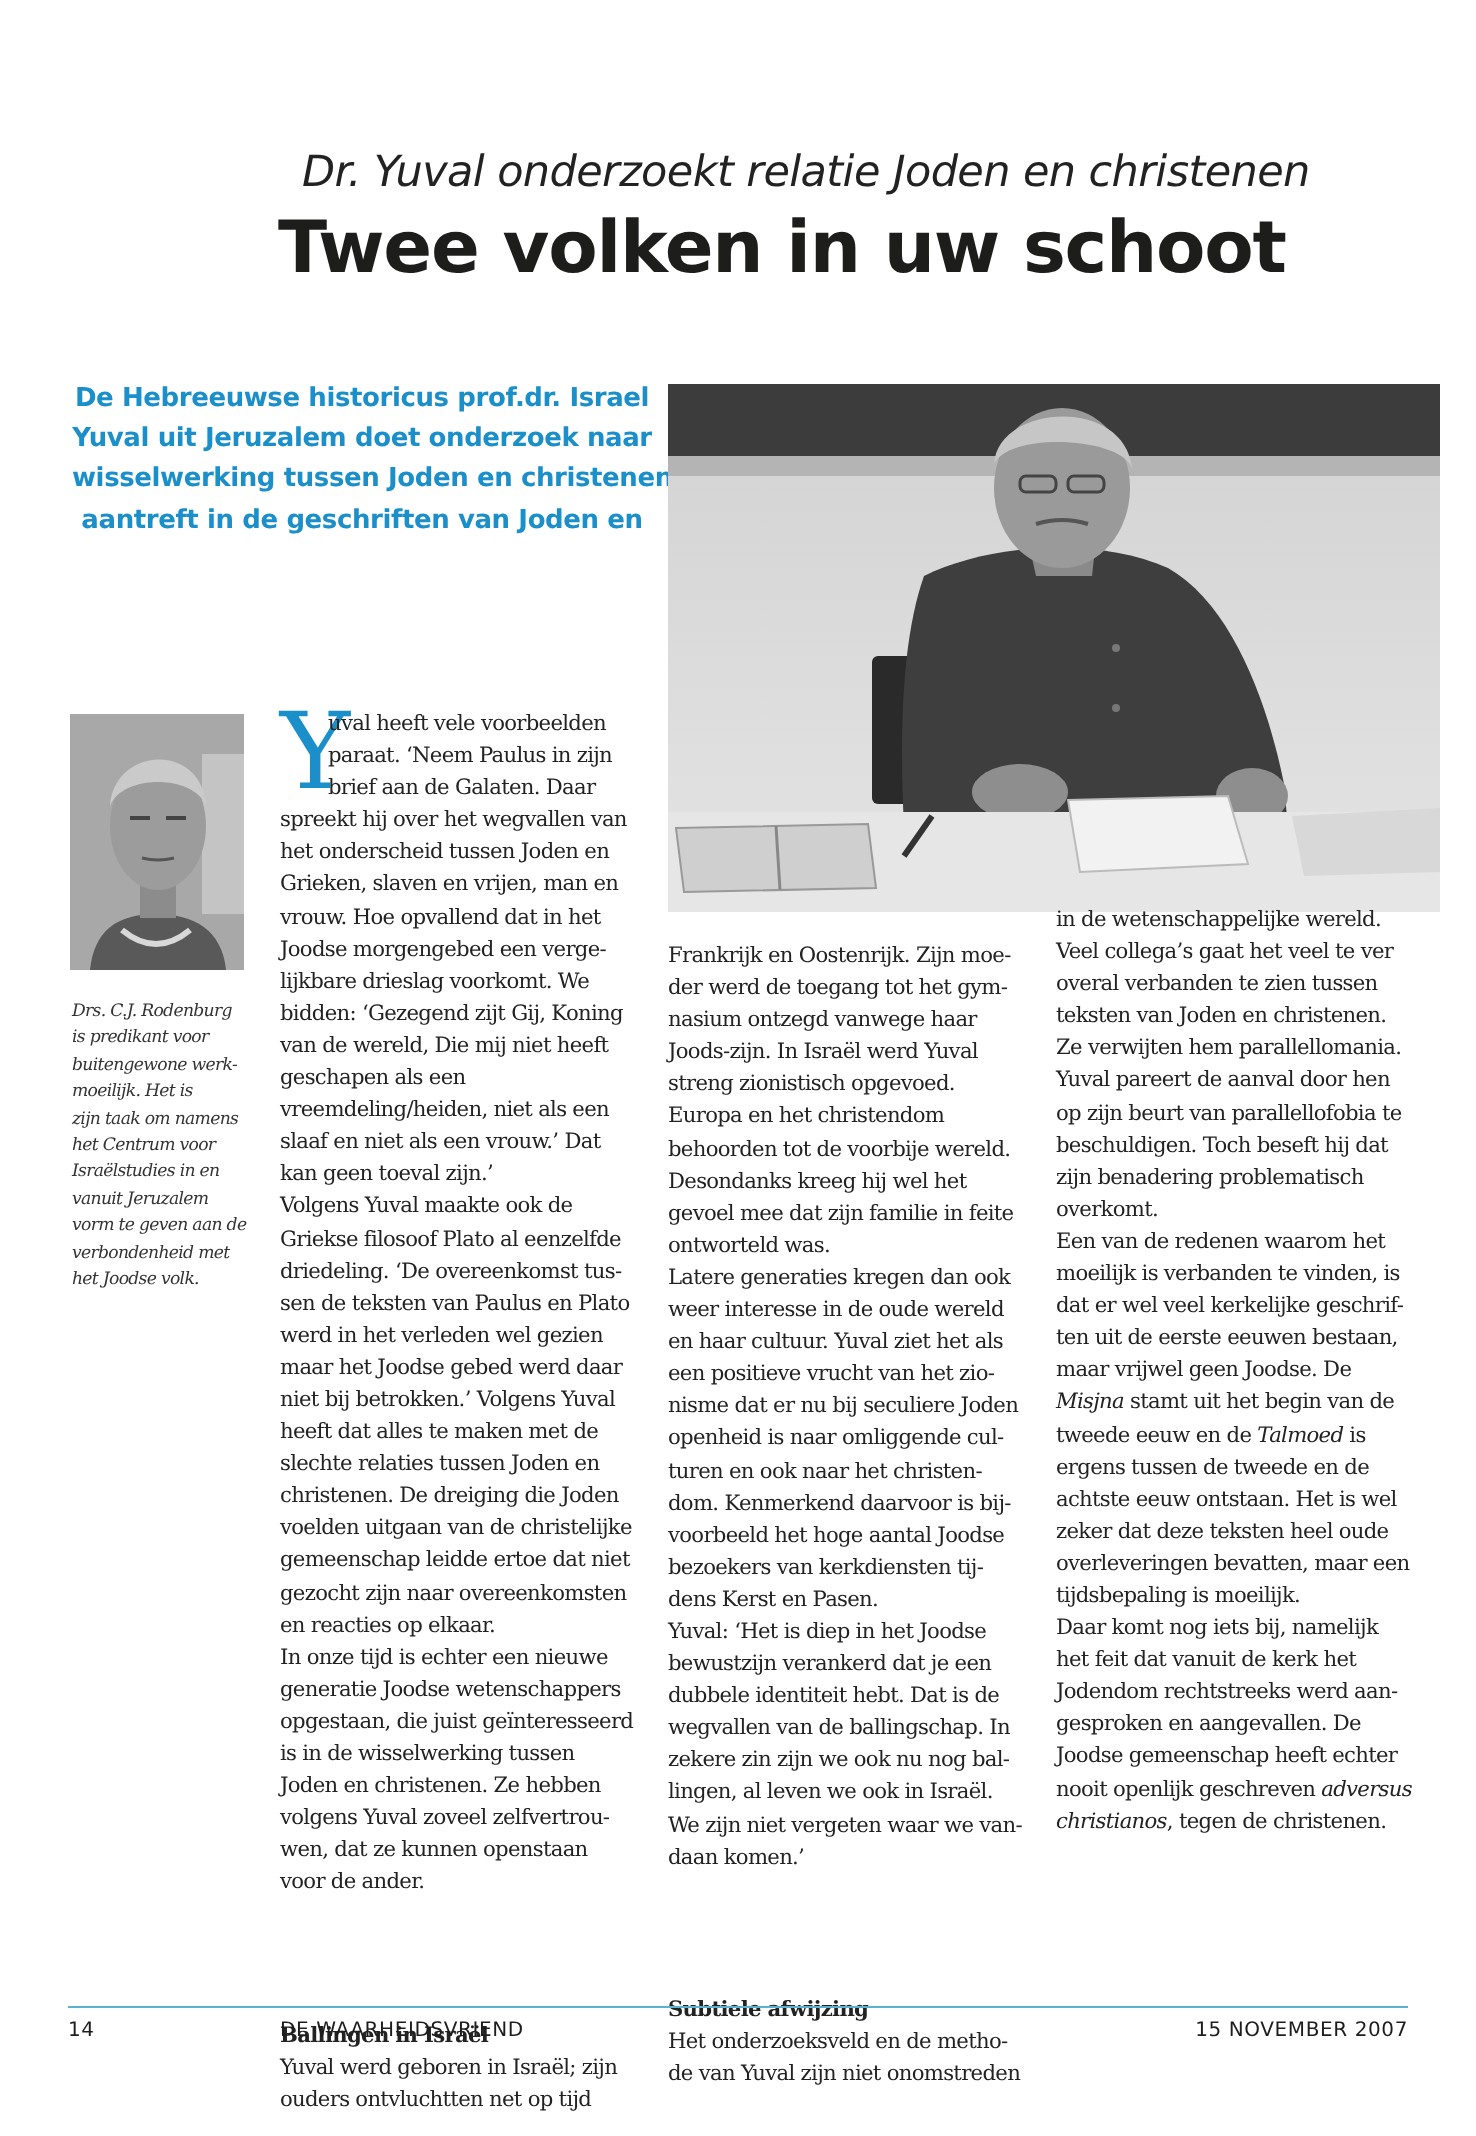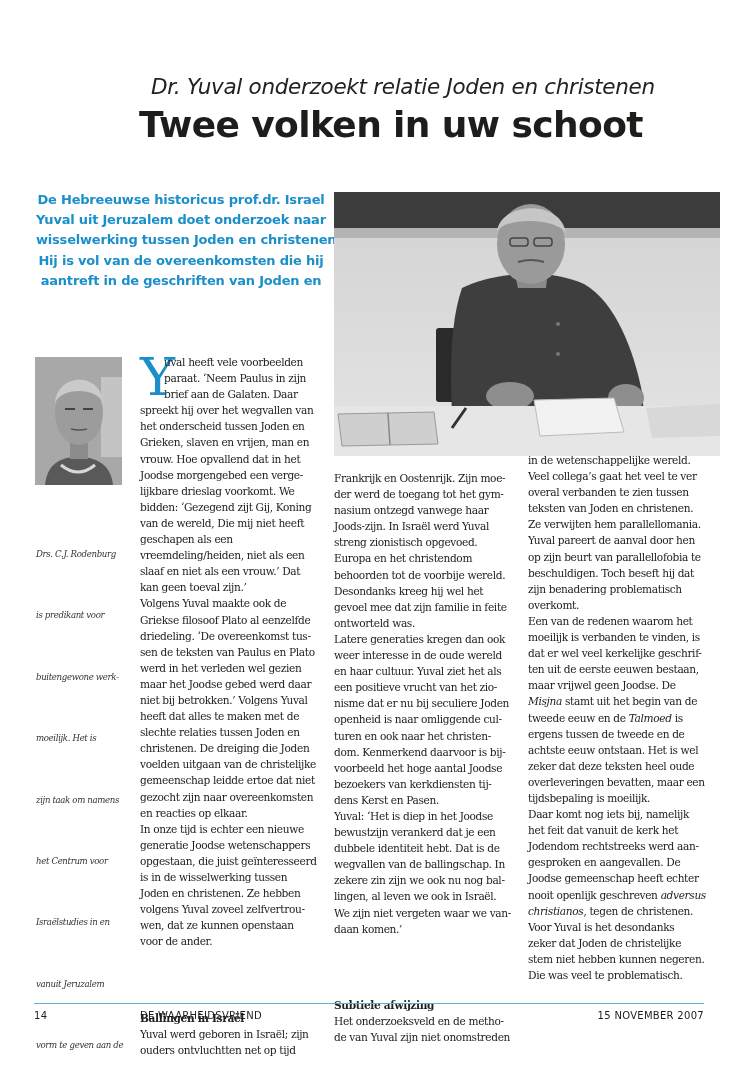--- a/index.html
+++ b/index.html
@@ -30,21 +30,21 @@
   .photo-main svg { display: block; }
   .photo-author {
     position: absolute; left: 35px; top: 357px; width: 87px; height: 128px;
     overflow: hidden; background: #9a9a9a;
   }
   .caption {
     position: absolute; left: 36px; top: 500px; width: 96px;
     font-family: "DejaVu Serif", serif; font-style: italic; font-size: 8.6px;
     line-height: 13.4px; color: #333;
   }
-  .caption span { display: block; white-space: nowrap; letter-spacing: -0.35px; margin-top: 48px; }
+  .caption span { display: block; white-space: nowrap; letter-spacing: -0.35px; }
   .col {
     position: absolute; font-family: "DejaVu Serif", serif; font-size: 10.6px;
     line-height: 16.1px; color: #222;
   }
   .col span.l { display: block; white-space: nowrap; letter-spacing: -0.35px; }
   .col-1 { left: 140px; top: 354px; width: 185px; }
   .col-2 { left: 334px; top: 470px; width: 185px; }
   .col-3 { left: 528px; top: 452px; width: 185px; }
   .col .indent { padding-left: 24px; }
   .dropcap {
@@ -68,21 +68,20 @@
 </head>
 <body>
 
 <div class="kicker">Dr. Yuval onderzoekt relatie Joden en christenen</div>
 <div class="headline">Twee volken in uw schoot</div>
 
 <div class="lead">
   <span>De Hebreeuwse historicus prof.dr. Israel</span>
   <span>Yuval uit Jeruzalem doet onderzoek naar</span>
   <span>wisselwerking tussen Joden en christenen.</span>
-  <span>Hij is vol van de overeenkomsten die hij</span>
   <span>aantreft in de geschriften van Joden en</span>
 </div>
 
 <div class="photo-main" title="Black-and-white photo of Dr. Yuval seated at a table with open books and papers">
   <svg width="386" height="264" viewBox="0 0 386 264">
     <defs>
       <linearGradient id="wall" x1="0" y1="0" x2="0" y2="1">
         <stop offset="0" stop-color="#d2d2d2"></stop>
         <stop offset="1" stop-color="#e4e4e4"></stop>
       </linearGradient>
@@ -259,24 +258,18 @@
       <span class="l">overleveringen bevatten, maar een</span>
       <span class="l">tijdsbepaling is moeilijk.</span>
       <span class="l">Daar komt nog iets bij, namelijk</span>
       <span class="l">het feit dat vanuit de kerk het</span>
       <span class="l">Jodendom rechtstreeks werd aan-</span>
       <span class="l">gesproken en aangevallen. De</span>
       <span class="l">Joodse gemeenschap heeft echter</span>
     </div>
   <span class="l"><span>nooit openlijk geschreven </span><em>adversus</em></span>
   <span class="l"><em>christianos</em><span>, tegen de christenen.</span></span>
-  <div>
-      <span class="l">Voor Yuval is het desondanks</span>
-      <span class="l">zeker dat Joden de christelijke</span>
-      <span class="l">stem niet hebben kunnen negeren.</span>
-      <span class="l">Die was veel te problematisch.</span>
-    </div>
 </div>
 
 <div class="rule"></div>
 <div class="footer f-page">14</div>
 <div class="footer f-pub">DE WAARHEIDSVRIEND</div>
 <div class="footer f-date">15 NOVEMBER 2007</div>
 
 </body></html>

